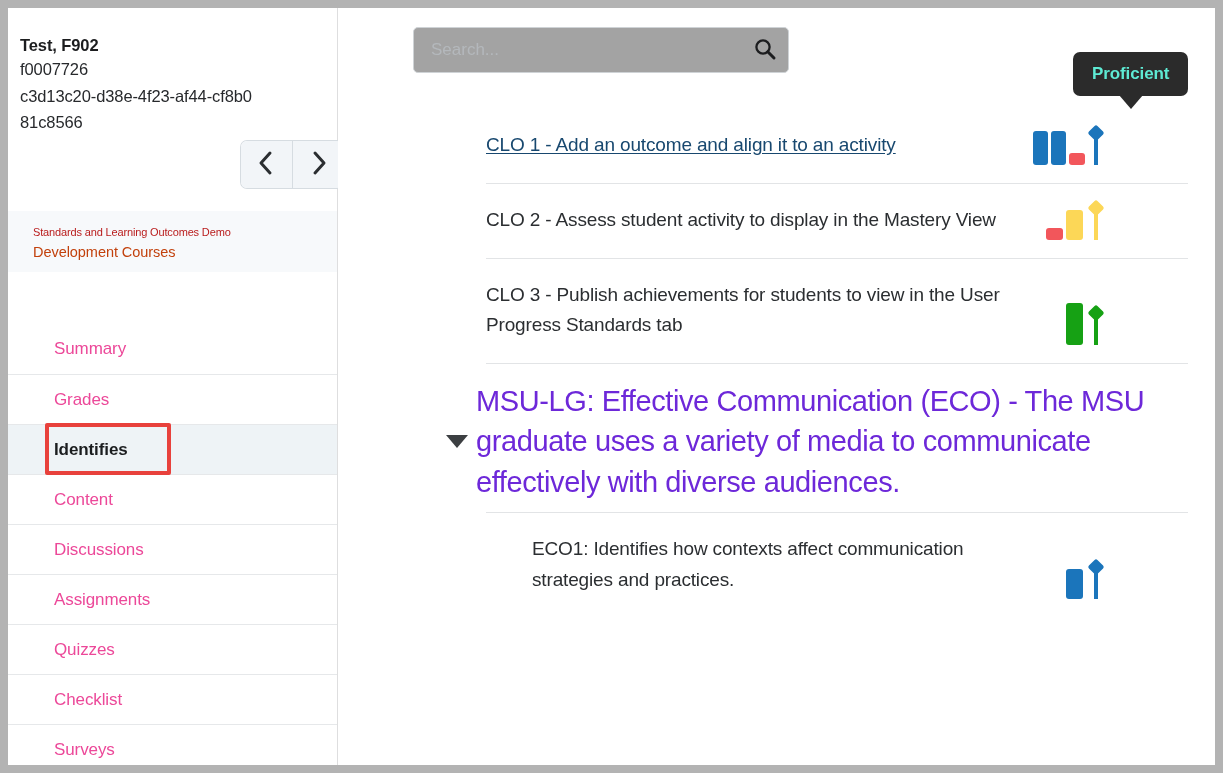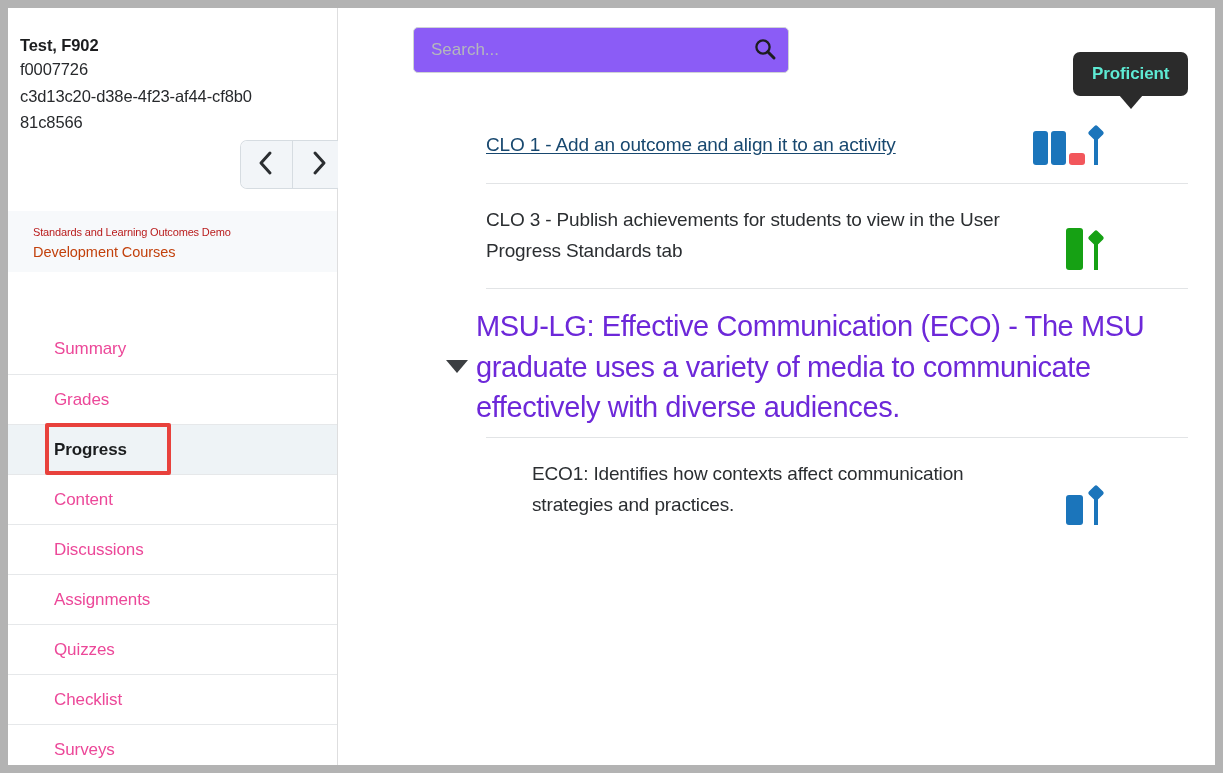--- a/index.html
+++ b/index.html
@@ -99,21 +99,21 @@
   .search-wrap {
     position: absolute; left: 75px; top: 19px;
     width: 376px; height: 46px;
   }
   .search-input {
     width: 100%; height: 100%;
     border: 1px solid #cfd3d6; border-radius: 5px;
     padding: 0 46px 0 17px;
     font-size: 17px; color: #2b2e31;
     font-family: "Liberation Sans", sans-serif;
-    background: #8b5cf6; outline: none;
+    background: #a3a3a3; outline: none;
   }
   .search-input::placeholder { color: #b4b8bc; }
   .search-icon-btn {
     position: absolute; right: 10px; top: 9px;
     width: 28px; height: 28px;
     background: none; border: none; cursor: pointer;
     display: flex; align-items: center; justify-content: center;
   }
 
   
@@ -249,21 +249,21 @@
     </div>
 
     <div id="nav-list">
         <div class="nav-item">
           <span>Summary</span>
         </div>
         <div class="nav-item">
           <span>Grades</span>
         </div>
         <div class="nav-item selected">
-          <span>Progress</span>
+          <span>Identifies</span>
         </div>
         <div class="nav-item">
           <span>Content</span>
         </div>
         <div class="nav-item">
           <span>Discussions</span>
         </div>
         <div class="nav-item">
           <span>Assignments</span>
         </div>
@@ -308,20 +308,32 @@
             <span class="bar" style="height: 34px; background: rgb(27, 117, 187);"></span>
             <span class="bar" style="height: 12px; background: rgb(242, 86, 91);"></span>
             <span class="pin">
               <span class="pin-stem" style="background: rgb(27, 117, 187);"></span>
               <span class="pin-head" style="background: rgb(27, 117, 187);"></span>
             </span>
           </div>
         </div>
         <div class="row">
           <div class="row-sep"></div>
+          <div class="row-text">CLO 2 - Assess student activity to display in the Mastery View</div>
+          <div class="row-indicator">
+            <span class="bar" style="height: 12px; background: rgb(242, 86, 91);"></span>
+            <span class="bar" style="height: 30px; background: rgb(252, 215, 87);"></span>
+            <span class="pin">
+              <span class="pin-stem" style="background: rgb(252, 215, 87);"></span>
+              <span class="pin-head" style="background: rgb(252, 215, 87);"></span>
+            </span>
+          </div>
+        </div>
+        <div class="row">
+          <div class="row-sep"></div>
           <div class="row-text">CLO 3 - Publish achievements for students to view in the User Progress Standards tab</div>
           <div class="row-indicator">
             <span class="bar" style="height: 42px; background: rgb(22, 161, 20);"></span>
             <span class="pin">
               <span class="pin-stem" style="background: rgb(22, 161, 20);"></span>
               <span class="pin-head" style="background: rgb(22, 161, 20);"></span>
             </span>
           </div>
         </div>
         <div class="group-row">

